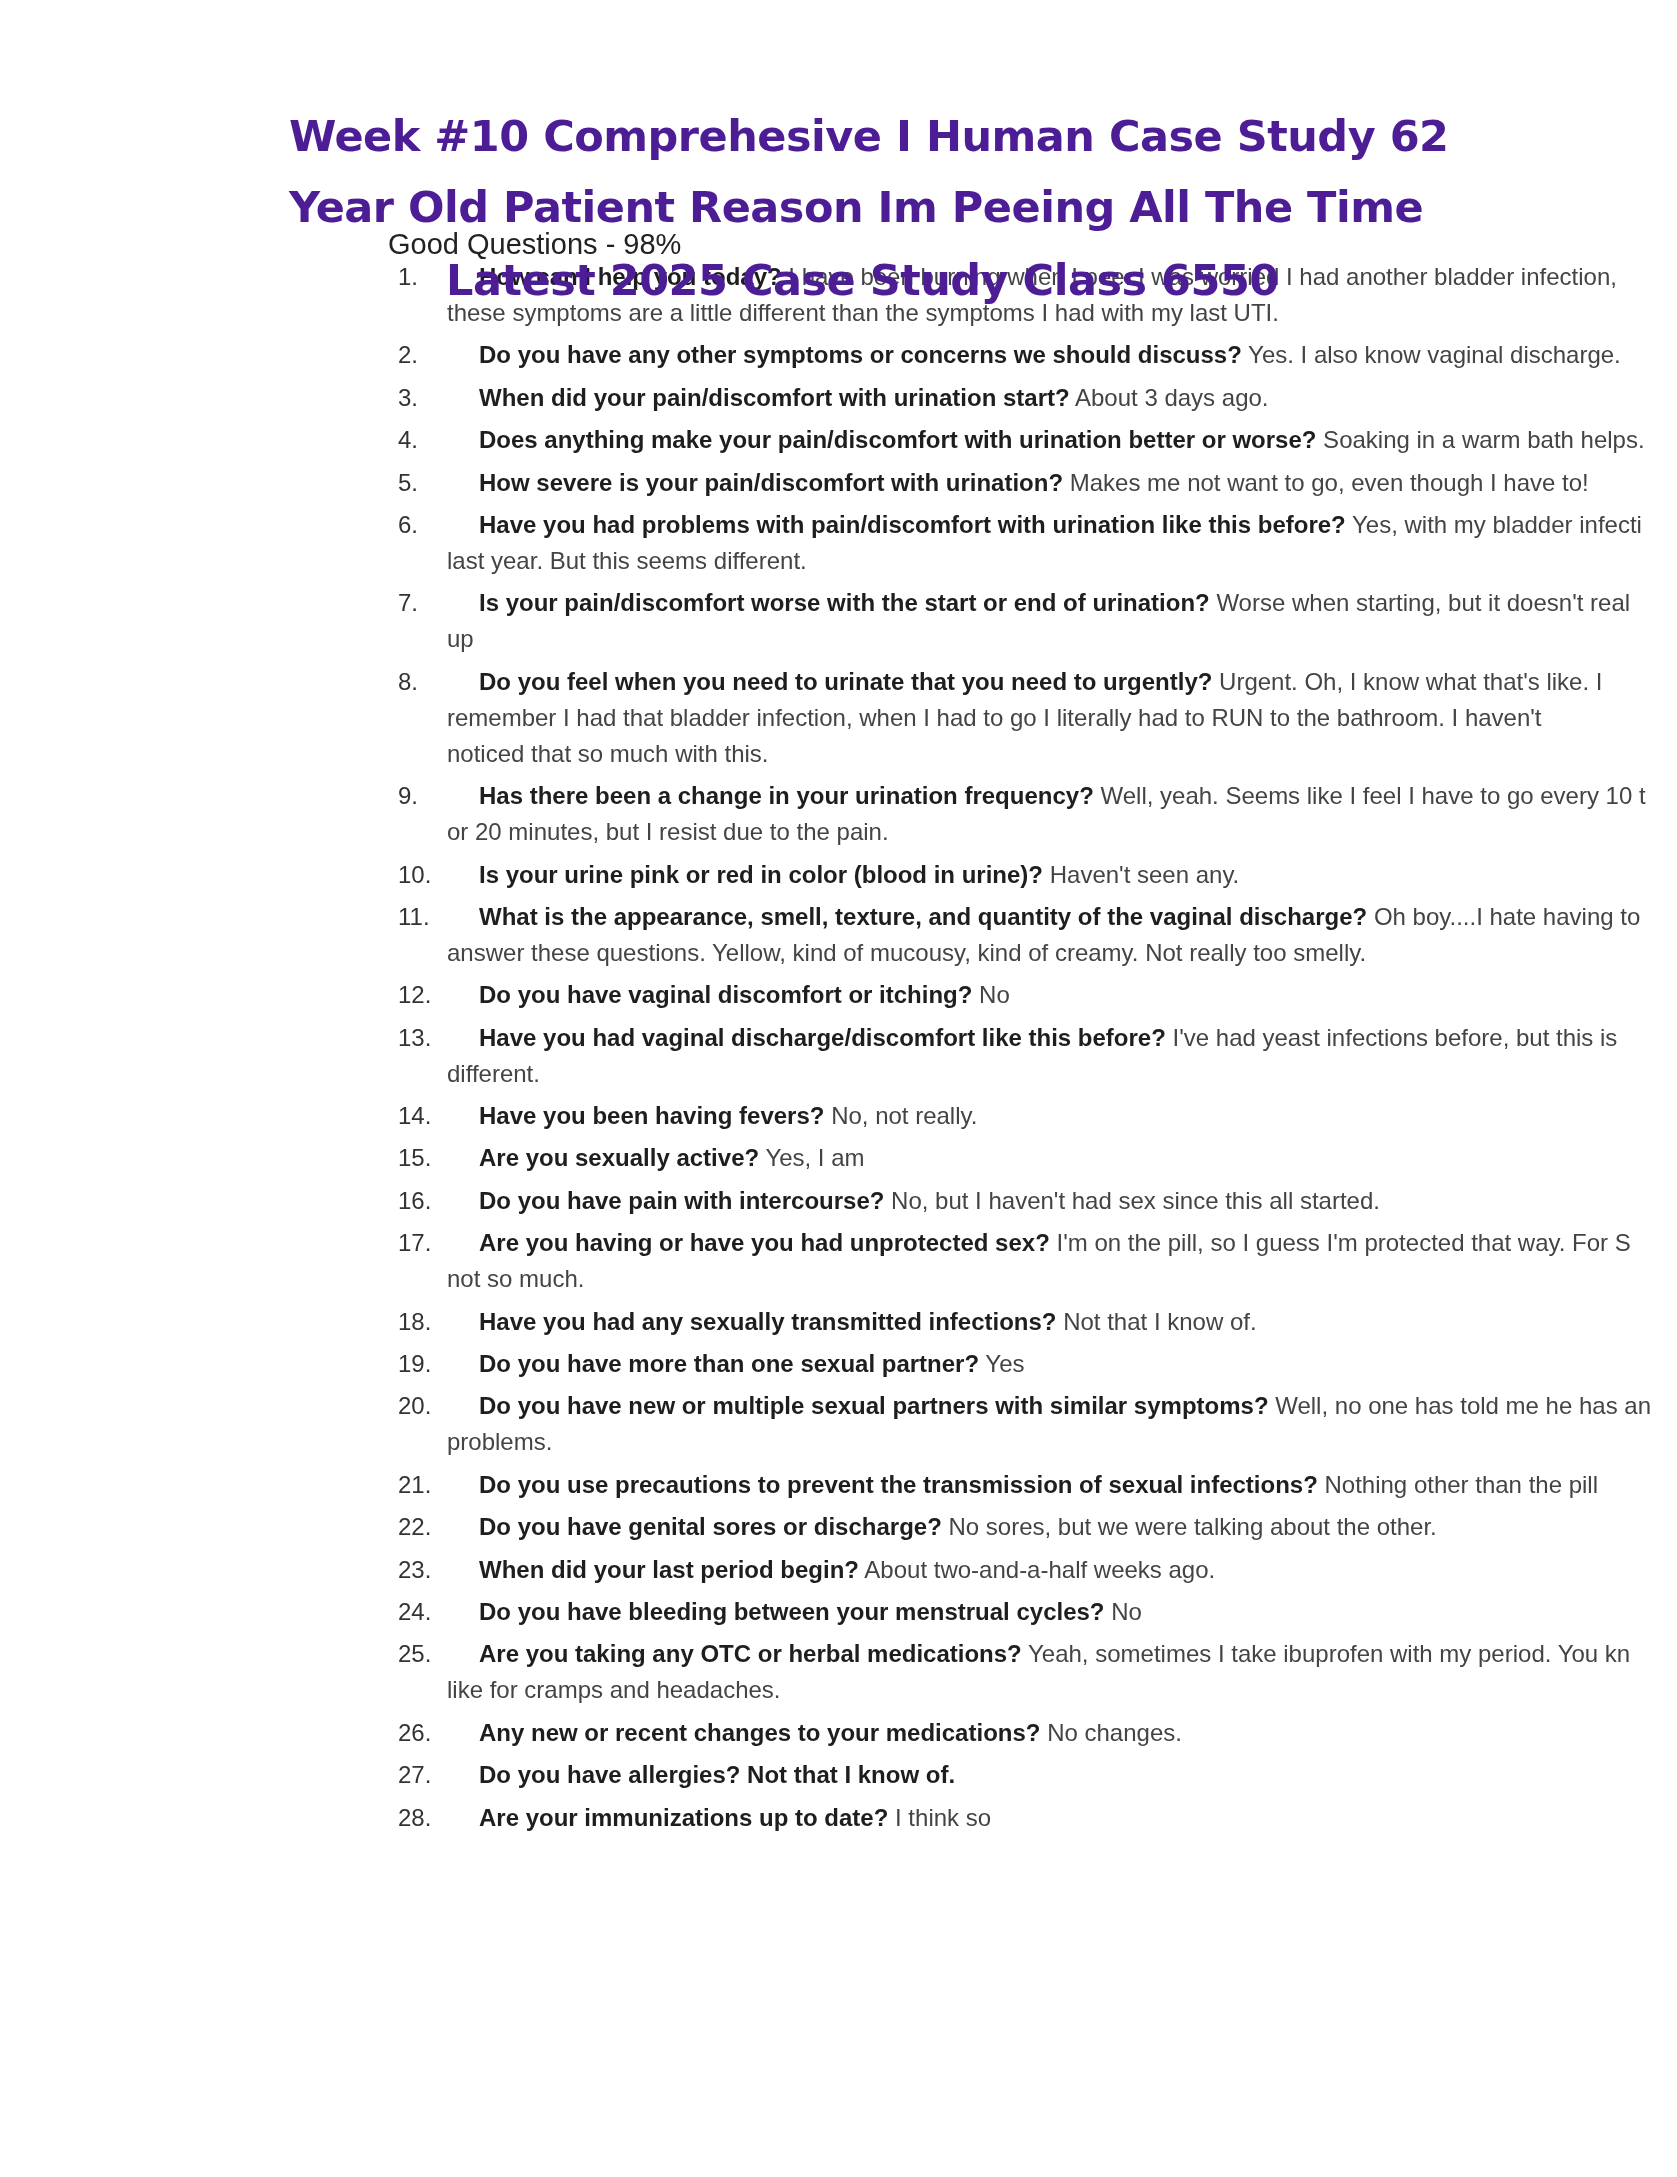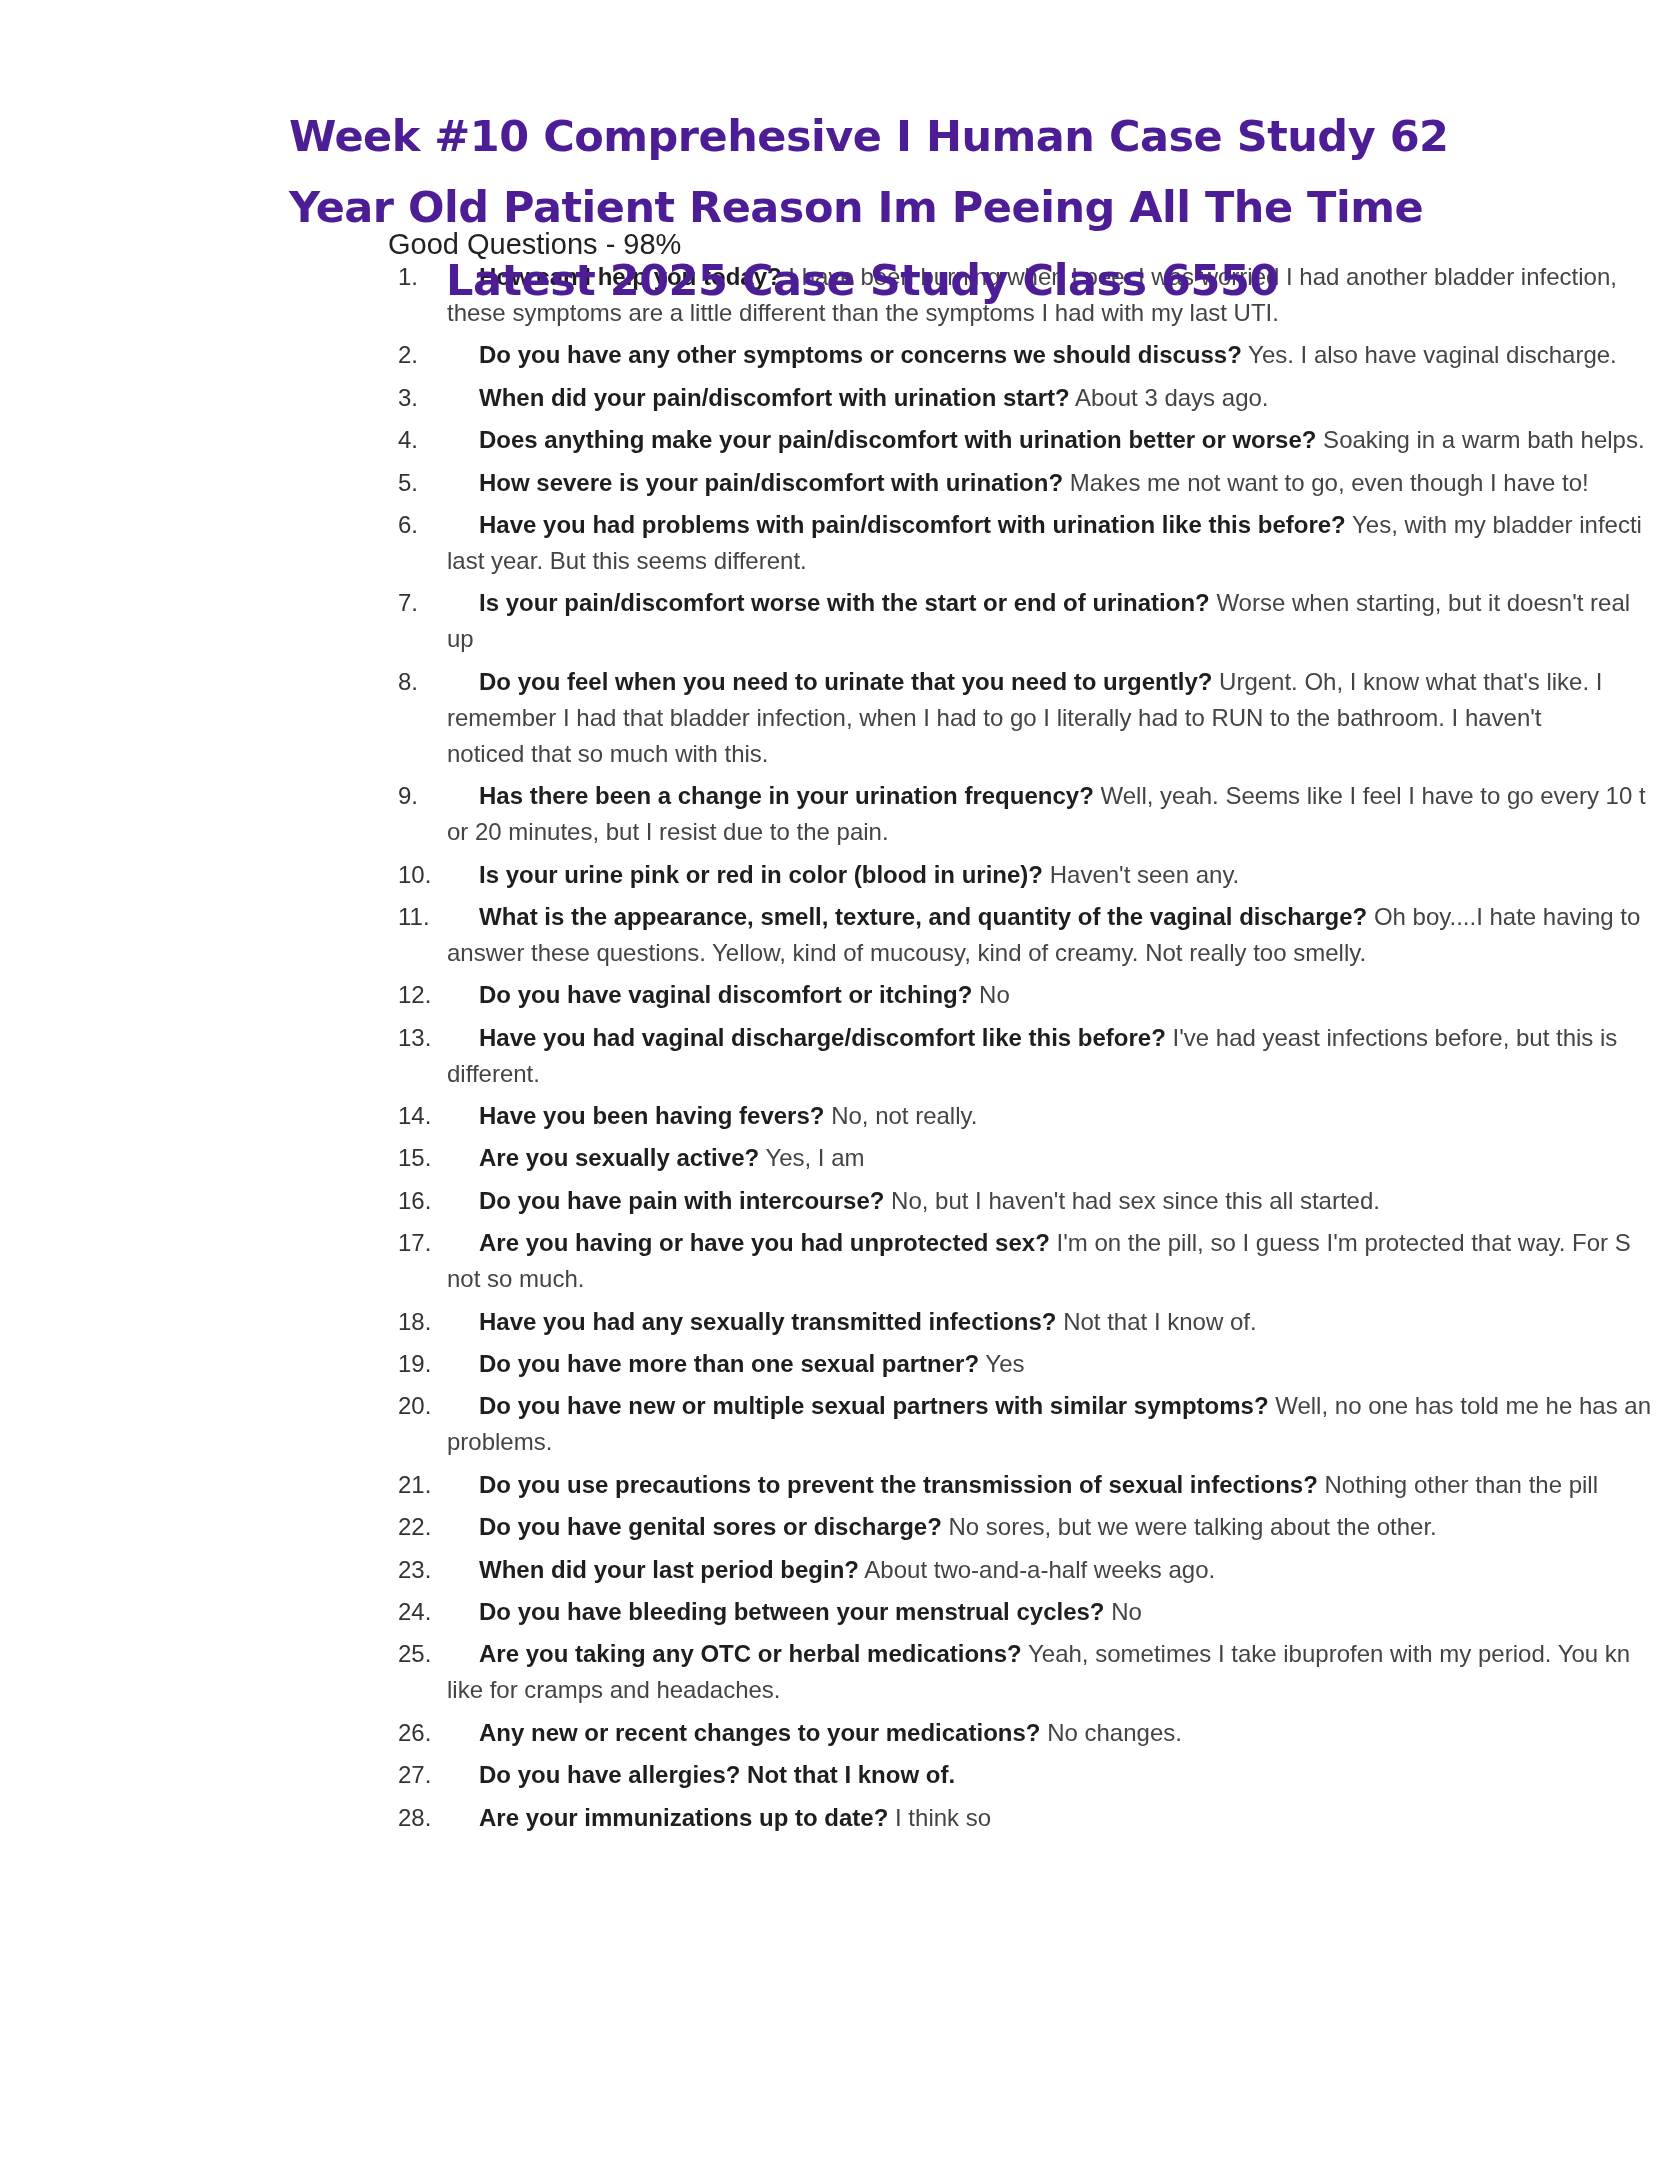--- a/index.html
+++ b/index.html
@@ -34,21 +34,21 @@
     <div class="qitem">
       <span class="qnum">1.</span>
       <div class="qbody">
         <span class="line2"><span class="qq">How can I help you today?</span><span class="qa"> I have been burning when I pee. I was worried I had another bladder infection,</span></span>
         <span class="qa line2">these symptoms are a little different than the symptoms I had with my last UTI.</span>
       </div>
     </div>
     <div class="qitem">
       <span class="qnum">2.</span>
       <div class="qbody">
-        <span class="line2"><span class="qq">Do you have any other symptoms or concerns we should discuss?</span><span class="qa"> Yes. I also have vaginal discharge.</span></span>
+        <span class="line2"><span class="qq">Do you have any other symptoms or concerns we should discuss?</span><span class="qa"> Yes. I also know vaginal discharge.</span></span>
       </div>
     </div>
     <div class="qitem">
       <span class="qnum">3.</span>
       <div class="qbody">
         <span class="line2"><span class="qq">When did your pain/discomfort with urination start?</span><span class="qa"> About 3 days ago.</span></span>
       </div>
     </div>
     <div class="qitem">
       <span class="qnum">4.</span>

